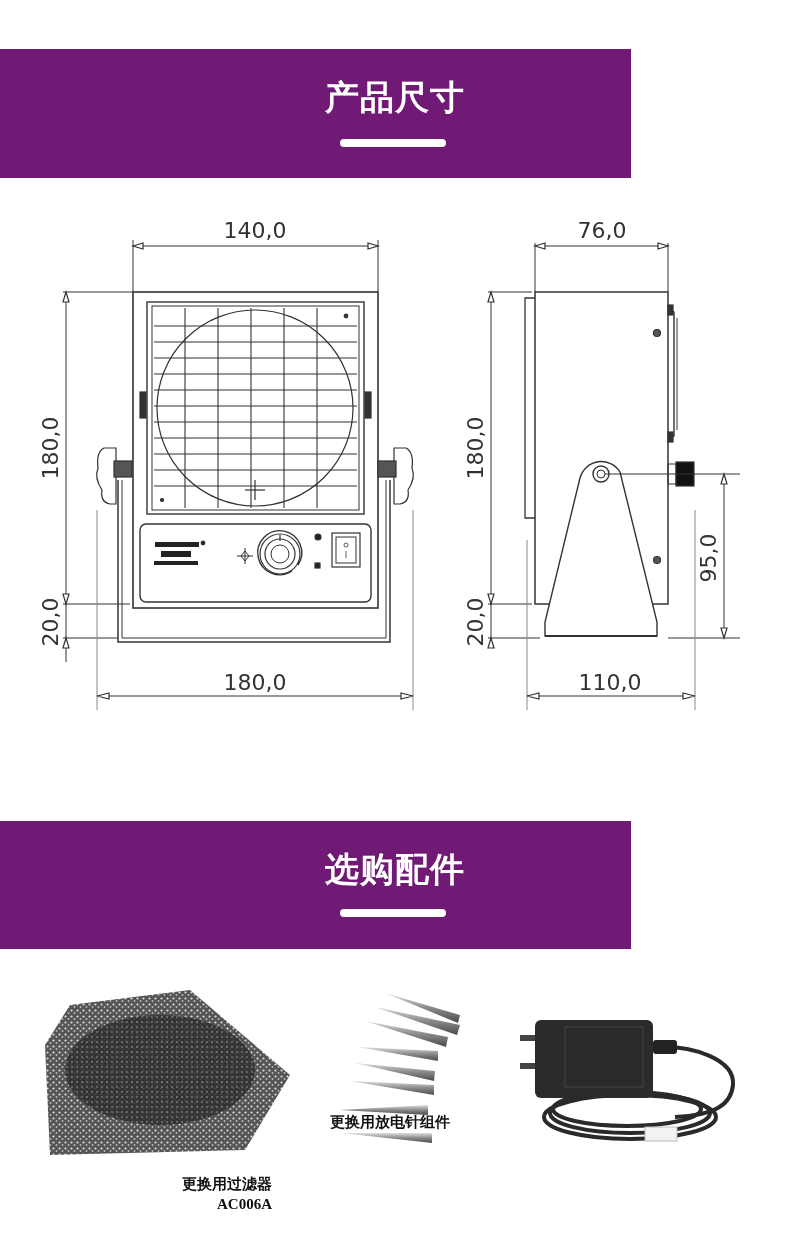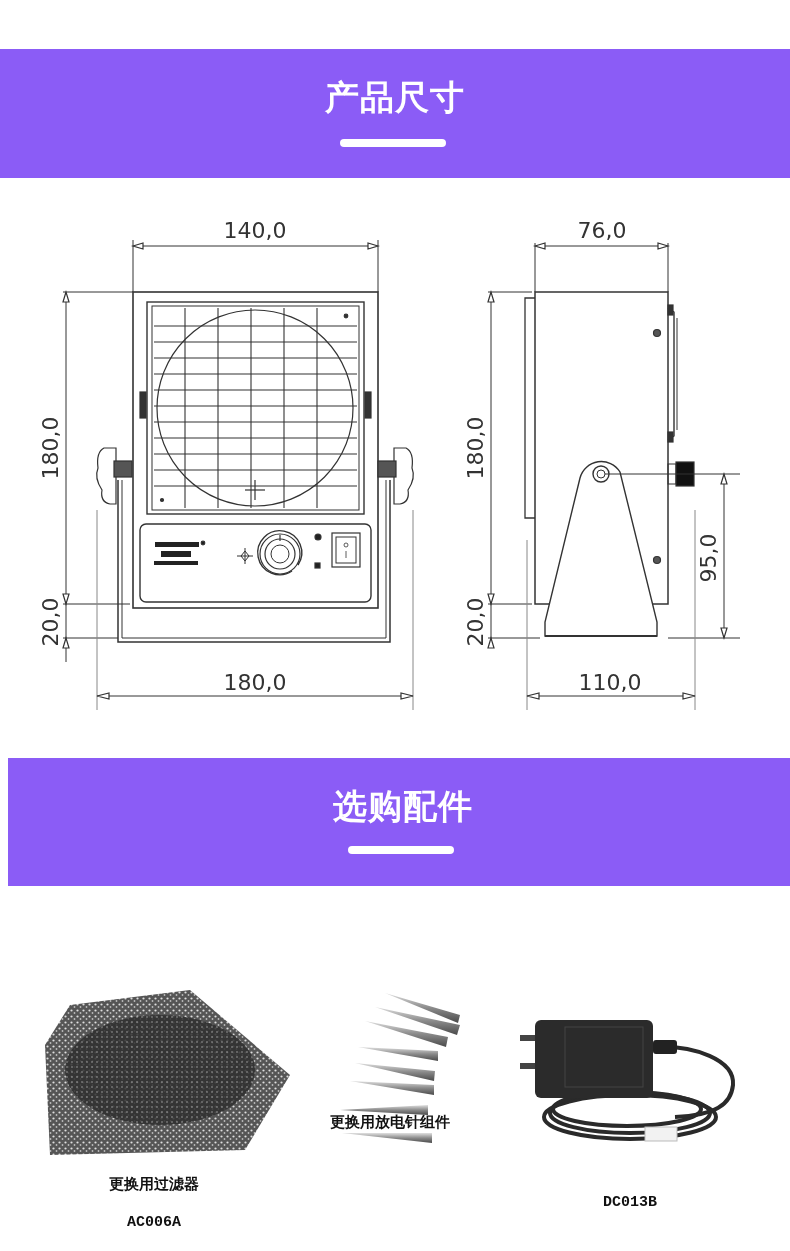--- a/index.html
+++ b/index.html
@@ -1,26 +1,26 @@
 <!DOCTYPE html>
 <html><head>
 <meta charset="utf-8">
 <style>
   html, body { margin: 0; padding: 0; background: #ffffff; }
   body { width: 790px; height: 1251px; position: relative; overflow: hidden; font-family: "DejaVu Sans", sans-serif; }
-  .banner { position: absolute; left: 0; width: 790px; background: #8b5cf6; }
+  .banner { position: absolute; left: 0; width: 631px; background: #701a75; }
   .banner-title { position: absolute; left: 0; width: 790px; text-align: center; color: #ffffff; font-family: "DejaVu Sans", sans-serif; font-weight: bold; font-size: 34px; letter-spacing: 1px; }
   .banner-bar { position: absolute; left: 340px; width: 106px; height: 8px; background: #ffffff; border-radius: 4px; }
   .drawing { position: absolute; left: 0; top: 178px; width: 626px; height: 600px; }
   .drawing svg { position: absolute; left: 0; top: 0; }
   .dim-label { font-family: "DejaVu Sans", sans-serif; font-size: 22px; fill: #333333; }
   .acc-img { position: absolute; }
   .acc-caption { position: absolute; text-align: center; font-family: "DejaVu Serif", serif; font-weight: bold; color: #111111; }
   .acc-name { font-size: 15px; line-height: 20px; display: block; }
-  .acc-code { font-family: Liberation Mono, monospace; font-size: 15px; line-height: 20px; display: block; margin-top: 19px; }
+  .acc-code { font-family: Liberation Serif, serif; font-size: 15px; line-height: 20px; display: block; }
 </style>
 </head>
 <body>
 
 <div class="banner" style="top:49px; height:129px;">
   <div class="banner-title" style="top:26px;">产品尺寸</div>
   <div class="banner-bar" style="top:90px;"></div>
 </div>
 
 <div class="drawing">
@@ -160,21 +160,21 @@
 
       <text class="dim-label" x="602" y="238" text-anchor="middle">76,0</text>
       <text class="dim-label" x="483" y="448" text-anchor="middle" transform="rotate(-90 483 448)">180,0</text>
       <text class="dim-label" x="483" y="622" text-anchor="middle" transform="rotate(-90 483 622)">20,0</text>
       <text class="dim-label" x="716" y="558" text-anchor="middle" transform="rotate(-90 716 558)">95,0</text>
       <text class="dim-label" x="610" y="690" text-anchor="middle">110,0</text>
     </g>
   </svg>
 </div>
 
-<div class="banner" style="top:758px; height:128px;margin-left:8px;">
+<div class="banner" style="top:821px; height:128px;">
   <div class="banner-title" style="top:26px;">选购配件</div>
   <div class="banner-bar" style="top:88px;"></div>
 </div>
 
 <div class="acc-img" style="left:40px; top:985px; width:255px; height:170px;">
   <svg width="255" height="170" viewBox="0 0 255 170">
     <defs>
       <pattern id="foam" width="6" height="6" patternUnits="userSpaceOnUse">
         <rect width="6" height="6" fill="#555"></rect>
         <circle cx="1.5" cy="1.5" r="1.1" fill="#ddd"></circle>
@@ -226,22 +226,21 @@
     <rect x="5" y="58" width="16" height="6" fill="#444"></rect>
 
     <rect x="20" y="15" width="118" height="78" rx="6" fill="#2b2b2b"></rect>
     <rect x="50" y="22" width="78" height="60" fill="none" stroke="#444" stroke-width="1"></rect>
     <rect x="138" y="35" width="24" height="14" rx="3" fill="#222"></rect>
 
     <rect x="130" y="122" width="32" height="14" fill="#f2f2f2" stroke="#bbb"></rect>
   </svg>
 </div>
 
-<div class="acc-caption" style="left:44px; top:1174px; width:220px;">
+<div class="acc-caption" style="left:52px; top:1174px; width:220px;text-align:right;">
   <span class="acc-name">更换用过滤器</span>
   <span class="acc-code">AC006A</span>
 </div>
 <div class="acc-caption" style="left:280px; top:1112px; width:220px;">
   <span class="acc-name">更换用放电针组件</span>
 </div>
 <div class="acc-caption" style="left:520px; top:1174px; width:220px;">
-  <span class="acc-code">DC013B</span>
 </div>
 
 </body></html>

